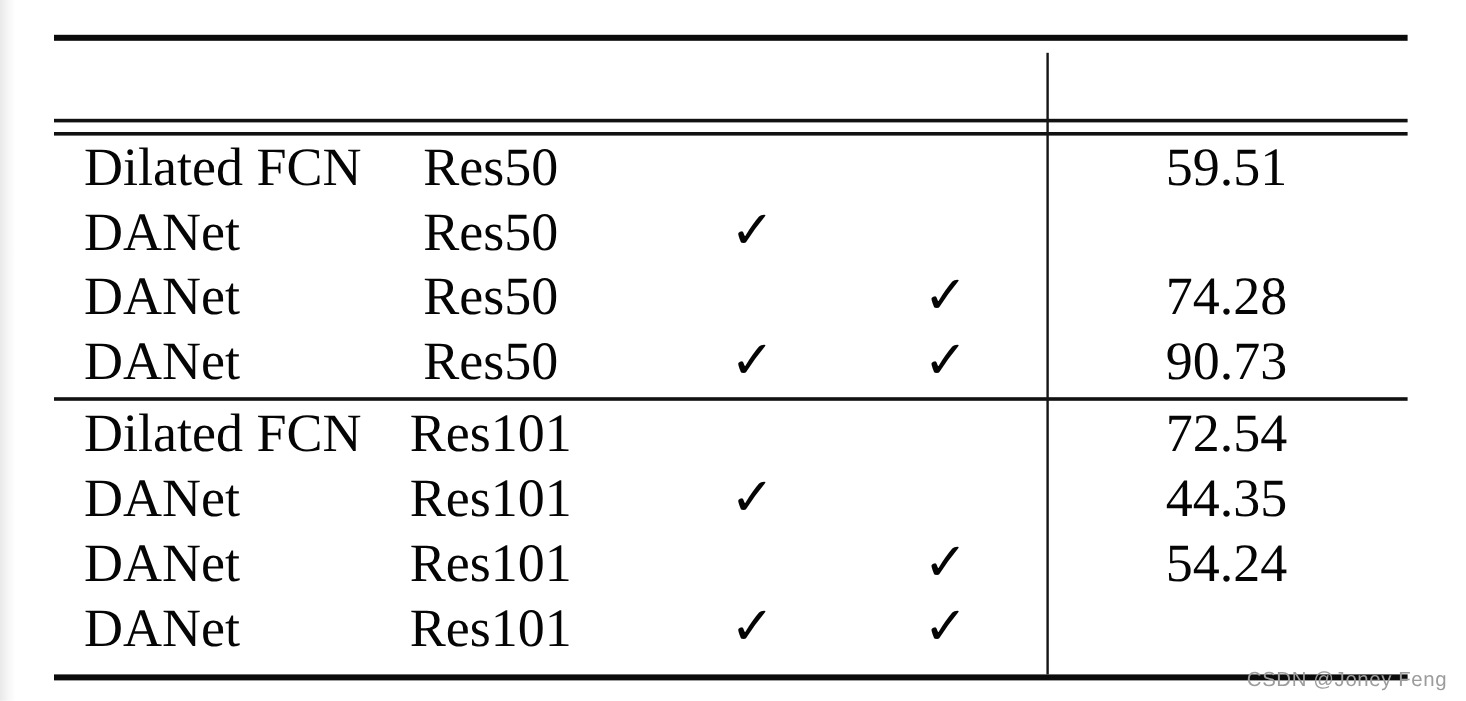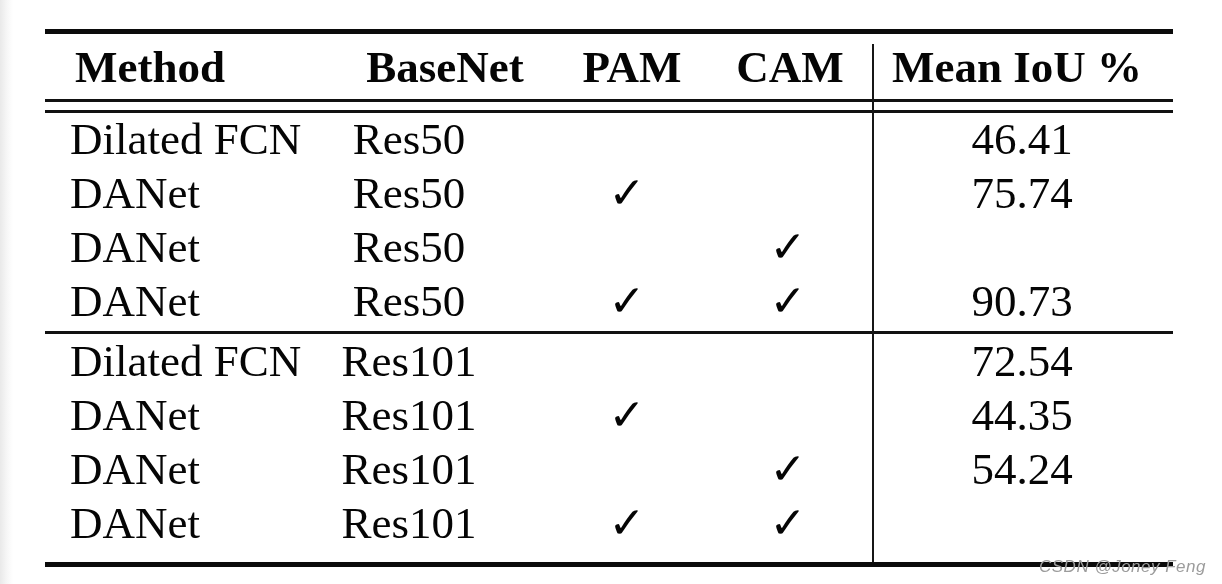--- a/index.html
+++ b/index.html
@@ -47,62 +47,55 @@
   .header-row .c-pam{left:507px;}
   .header-row .c-cam{left:665px;}
   .header-row .c-iou{left:872px;}
   .check{
     font-family:"DejaVu Sans","Liberation Sans",sans-serif;
     font-size:44px;line-height:54px;
   }
   .watermark{
     position:absolute;right:16px;bottom:7px;z-index:5;
     font-family:"Liberation Sans","DejaVu Sans",sans-serif;
-    font-size:17px;letter-spacing:0.5px;color:#9c9c9c;font-style:italic;
+    font-size:17px;letter-spacing:0.5px;color:#9c9c9c;
   }
 </style>
 </head>
 <body>
 
 <div class="page-edge"></div>
 
 <div class="tablewrap">
   <div class="rule rule-top"></div>
 
-  <div class="header-row">
-    <div class="cell c-method">Method</div>
-    <div class="cell c-base">BaseNet</div>
-    <div class="cell c-pam">PAM</div>
-    <div class="cell c-cam">CAM</div>
-    <div class="cell c-iou">Mean IoU %</div>
-  </div>
 
   <div class="rule rule-double-a"></div>
   <div class="rule rule-double-b"></div>
 
   <div class="rowgroup g1">
     <div class="trow">
       <div class="cell c-method">Dilated FCN</div>
       <div class="cell c-base">Res50</div>
       <div class="cell c-pam check"></div>
       <div class="cell c-cam check"></div>
-      <div class="cell c-iou">46.41</div>
+      <div class="cell c-iou">59.51</div>
     </div>
     <div class="trow">
       <div class="cell c-method">DANet</div>
       <div class="cell c-base">Res50</div>
       <div class="cell c-pam check">✓</div>
       <div class="cell c-cam check"></div>
-      <div class="cell c-iou">75.74</div>
     </div>
     <div class="trow">
       <div class="cell c-method">DANet</div>
       <div class="cell c-base">Res50</div>
       <div class="cell c-pam check"></div>
       <div class="cell c-cam check">✓</div>
+      <div class="cell c-iou">74.28</div>
     </div>
     <div class="trow">
       <div class="cell c-method">DANet</div>
       <div class="cell c-base">Res50</div>
       <div class="cell c-pam check">✓</div>
       <div class="cell c-cam check">✓</div>
       <div class="cell c-iou">90.73</div>
     </div>
   </div>
 

